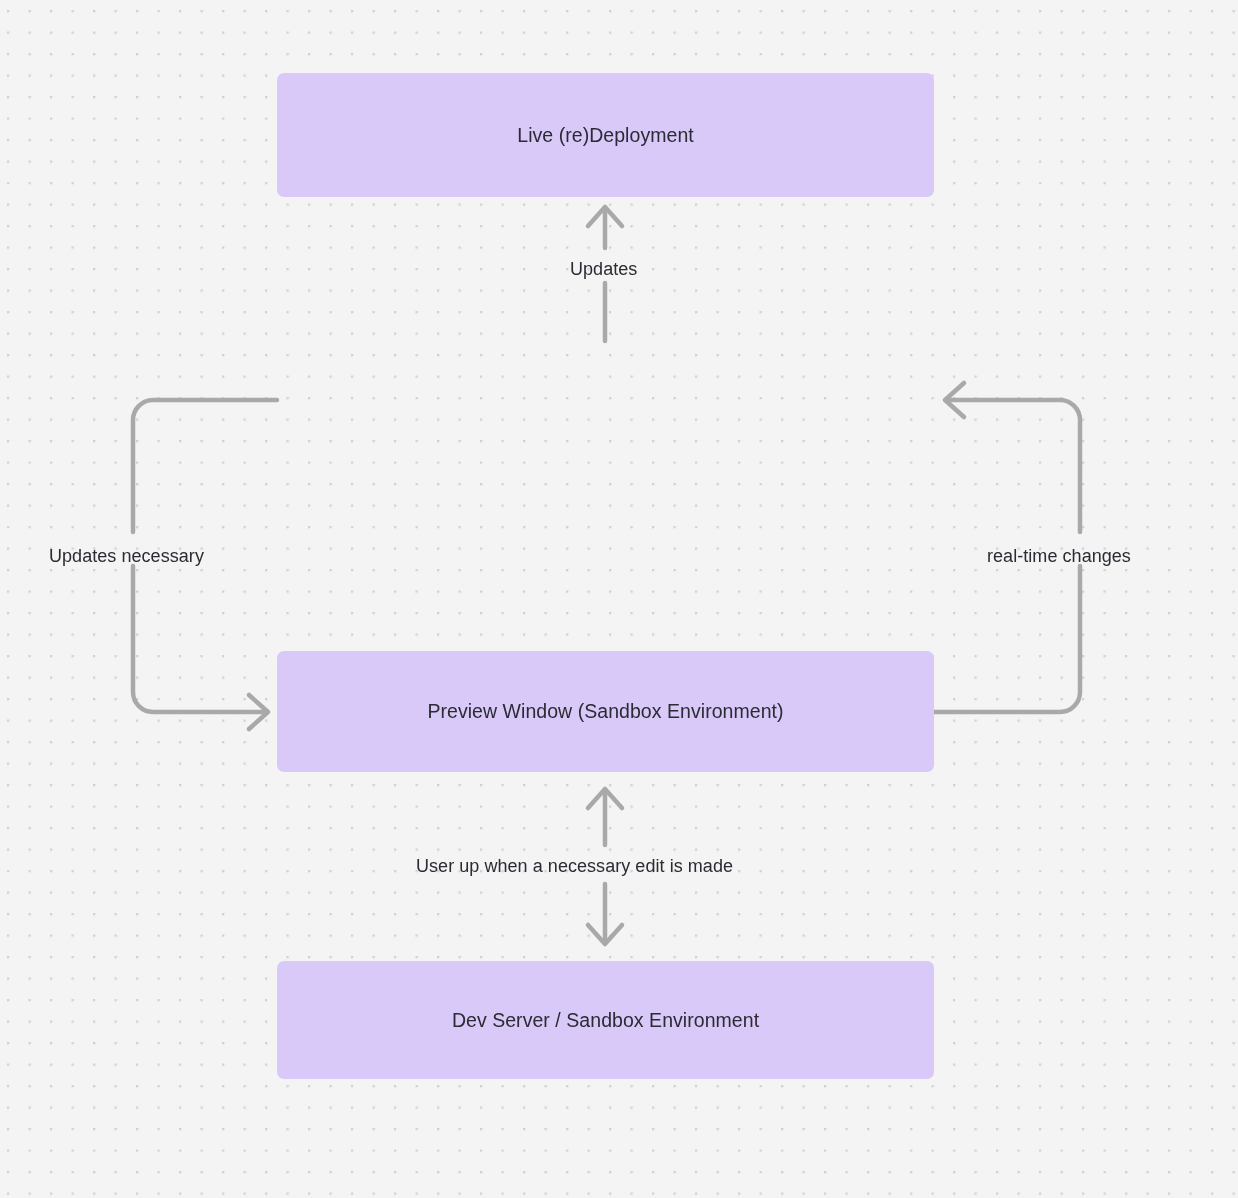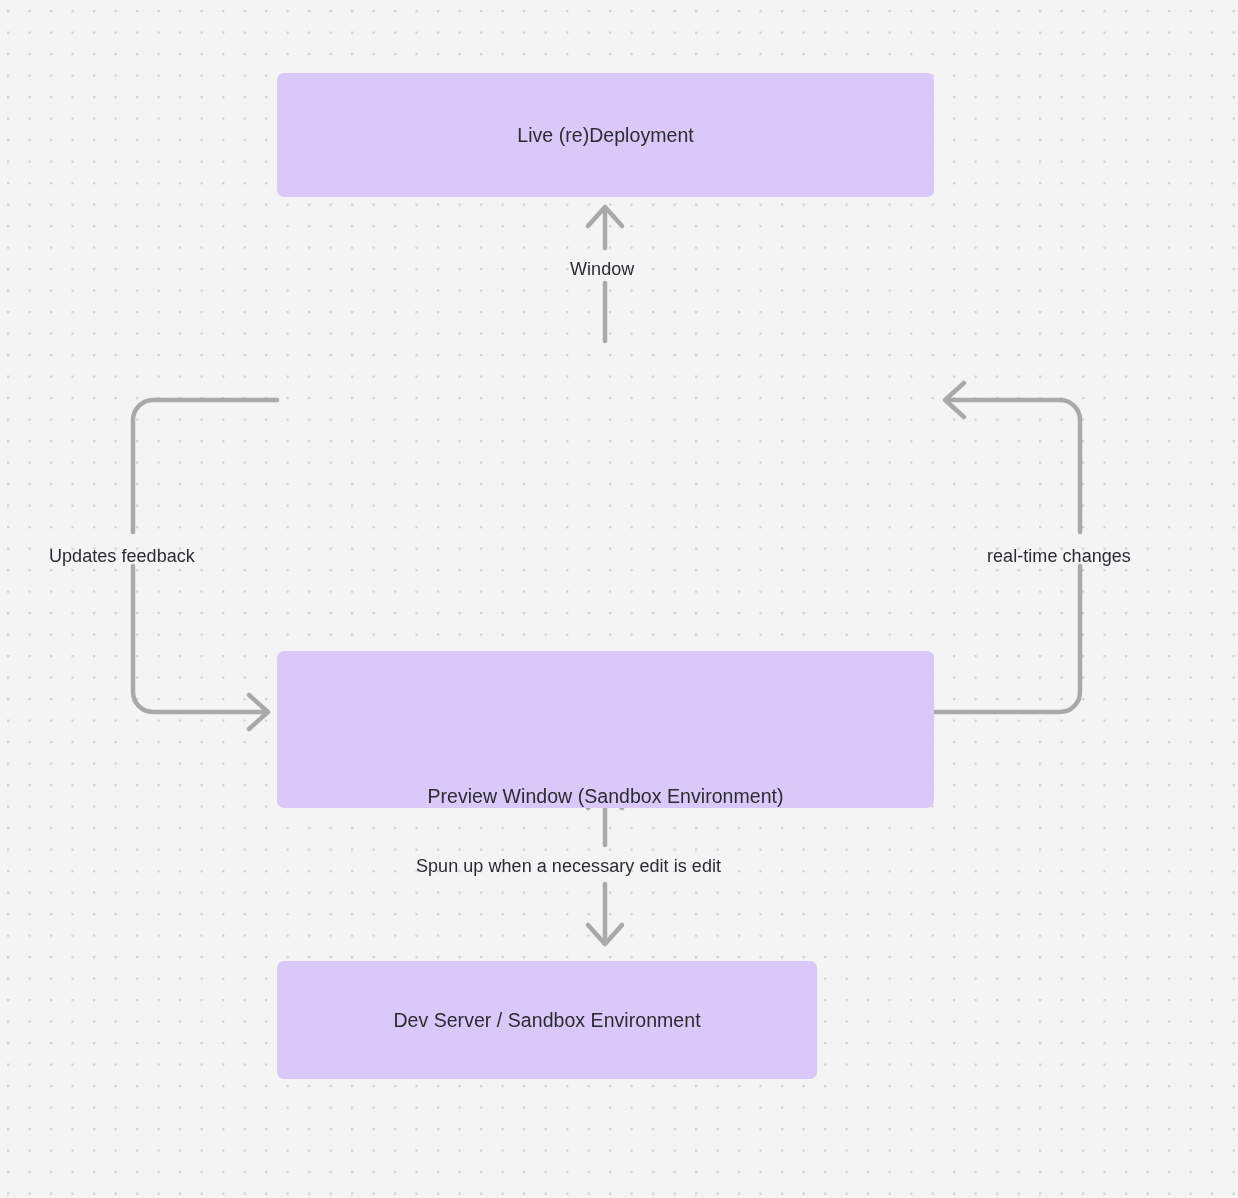--- a/index.html
+++ b/index.html
@@ -50,22 +50,22 @@
   .edge-label {
     position: absolute;
     font-size: 18px;
     color: #2b2b33;
     white-space: nowrap;
     letter-spacing: 0.05px;
     line-height: 1;
   }
   #node-live        { left: 277px; top: 73px;  width: 657px; height: 124px; }
   #node-editor      { left: 277px; top: 341px; width: 657px; height: 122px; }
-  #node-preview     { left: 277px; top: 651px; width: 657px; height: 157px; align-items: flex-end; }
-  #node-devserver   { left: 277px; top: 961px; width: 540px; height: 118px; }
+  #node-preview     { left: 277px; top: 651px; width: 657px; height: 121px; }
+  #node-devserver   { left: 277px; top: 961px; width: 657px; height: 118px; }
 
   #label-publish     { left: 570px; top: 260px; }
   #label-updates     { left: 49px;  top: 547px; }
   #label-realtime    { left: 987px; top: 547px; }
   #label-spun        { left: 416px; top: 857px; }
 </style>
 </head>
 <body>
 
 <div id="canvas">
@@ -107,21 +107,21 @@
 
 
   <div class="node" id="node-preview">
     <span class="node-label">Preview Window (Sandbox Environment)</span>
   </div>
 
   <div class="node" id="node-devserver">
     <span class="node-label">Dev Server / Sandbox Environment</span>
   </div>
 
-  <div class="edge-label" id="label-publish">Window</div>
+  <div class="edge-label" id="label-publish">Updates</div>
 
-  <div class="edge-label" id="label-updates">Updates feedback</div>
+  <div class="edge-label" id="label-updates">Updates necessary</div>
 
   <div class="edge-label" id="label-realtime">real-time changes</div>
 
-  <div class="edge-label" id="label-spun">Spun up when a necessary edit is edit</div>
+  <div class="edge-label" id="label-spun">User up when a necessary edit is made</div>
 
 </div>
 
 </body></html>

